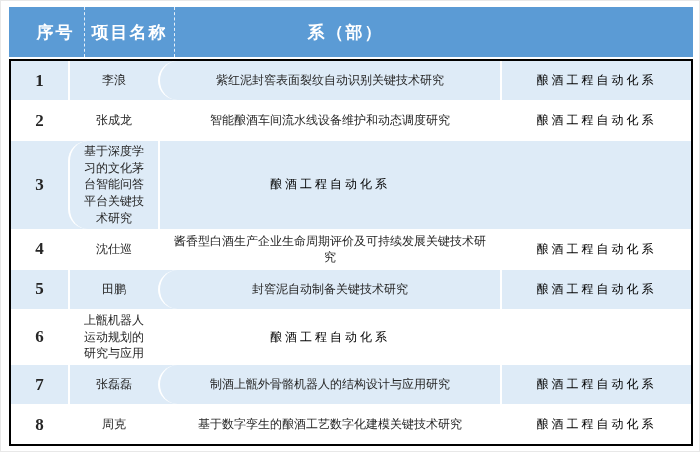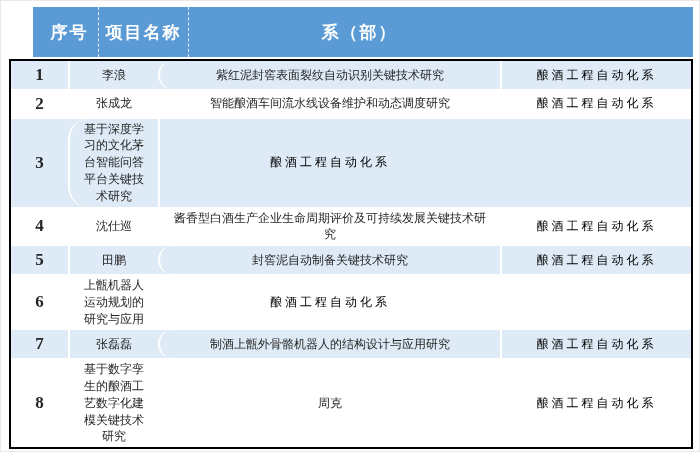--- a/index.html
+++ b/index.html
@@ -22,21 +22,21 @@
     border:1px solid #e8e8e8;
   }
   .tbl{
     position:absolute;left:8px;top:6px;width:684px;height:439px;
     display:flex;flex-direction:column;box-sizing:border-box;
   }
   .thead{
     flex:0 0 50px;
     display:grid;grid-template-columns:57px 90px 342px 1fr;
     background:var(--header-bg);
-    padding:0 8px;box-sizing:border-box;margin-left:24px;
+    padding:0 18px;box-sizing:border-box;
   }
   .th{
     display:flex;align-items:center;justify-content:center;
     color:var(--header-text);
     font-family:"Liberation Sans","DejaVu Sans",sans-serif;
     font-size:17px;font-weight:bold;letter-spacing:2px;
   }
   .th + .th{border-left:1px dashed rgba(255,255,255,.85);}
   .tbody{
     flex:1;margin-top:2px;
@@ -110,19 +110,19 @@
     <div class="td c-dept">酿酒工程自动化系</div>
   </div>
         <div class="tr stripe">
     <div class="td c-no">7</div>
     <div class="td c-app">张磊磊</div>
     <div class="td c-proj">制酒上甑外骨骼机器人的结构设计与应用研究</div>
     <div class="td c-dept">酿酒工程自动化系</div>
   </div>
         <div class="tr">
     <div class="td c-no">8</div>
+    <div class="td c-app">周克</div>
     <div class="td c-proj">基于数字孪生的酿酒工艺数字化建模关键技术研究</div>
-    <div class="td c-app">周克</div>
     <div class="td c-dept">酿酒工程自动化系</div>
   </div>
       </div>
   </div>
 </div>
 
 </body></html>

